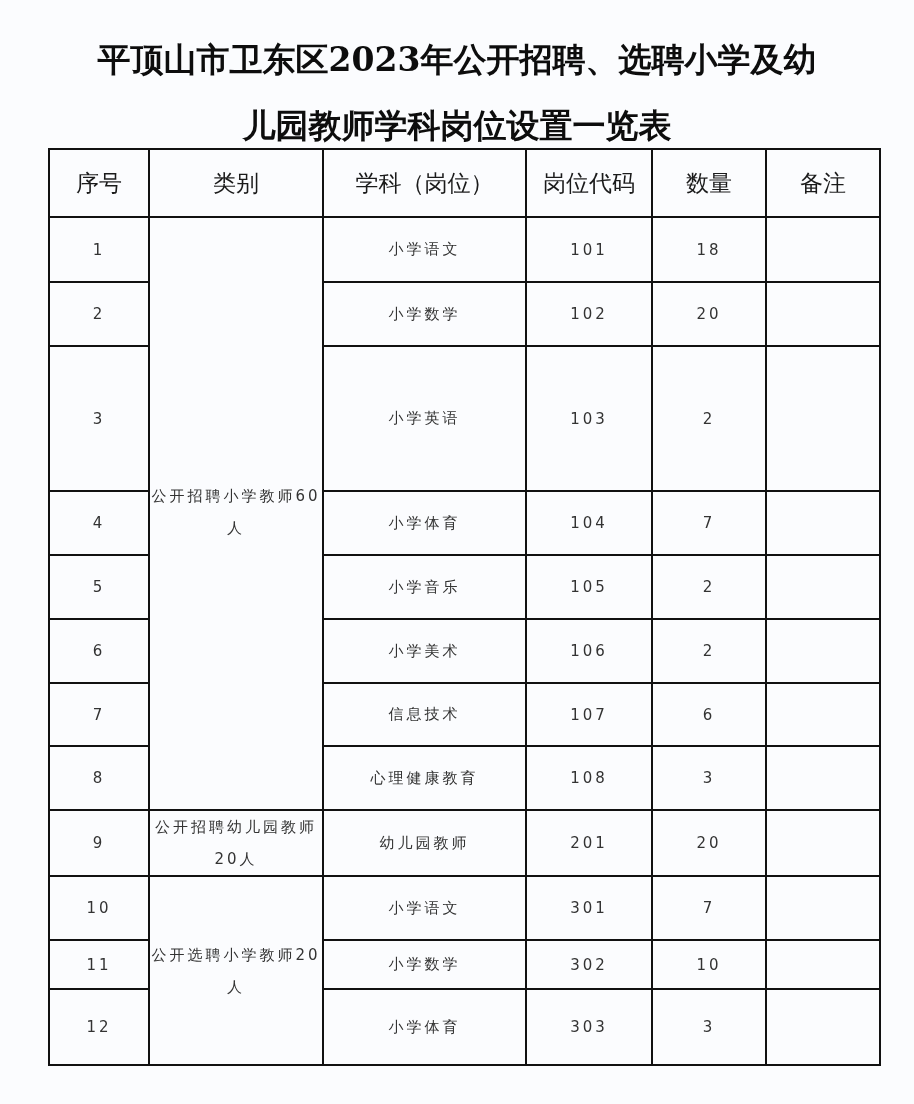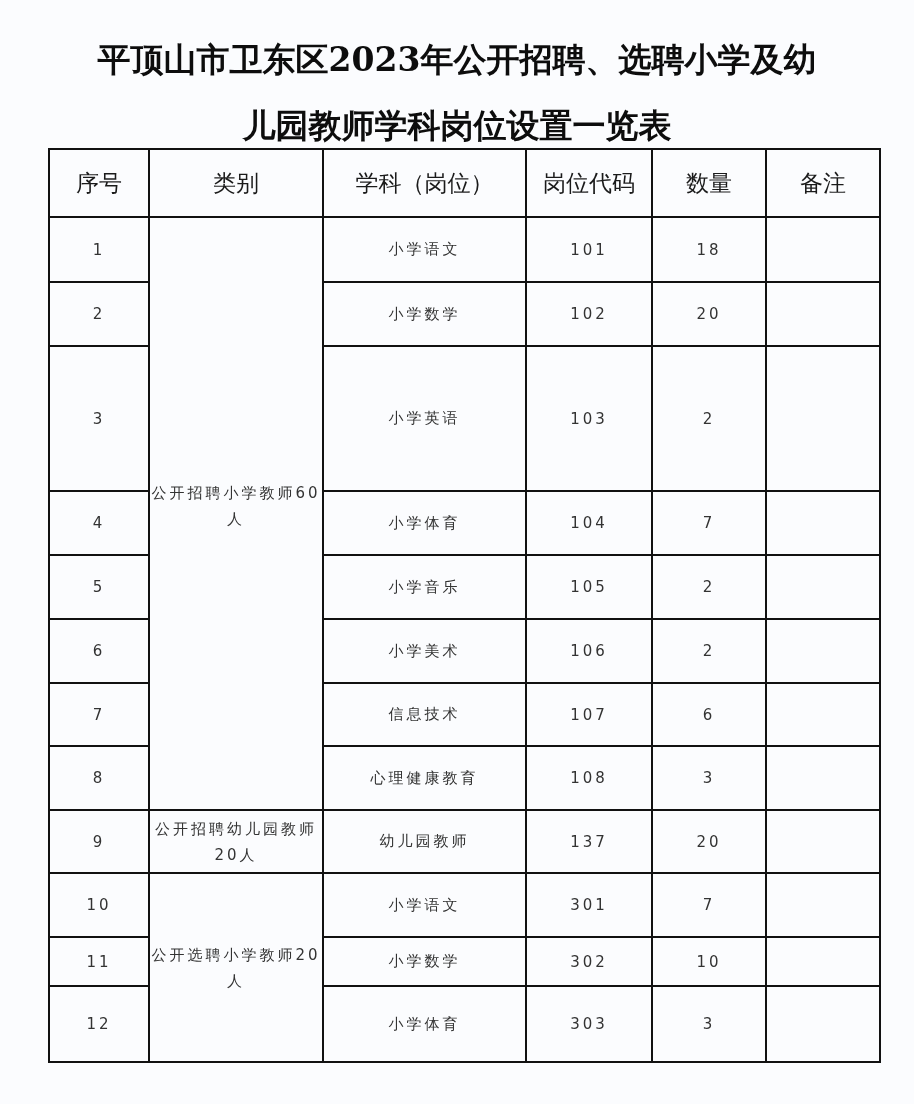--- a/index.html
+++ b/index.html
@@ -5,21 +5,21 @@
   html, body { margin:0; padding:0; }
   body { width:914px; height:1104px; background:#fbfcfe; position:relative; overflow:hidden; font-family:"DejaVu Serif", serif; color:#111; }
   .title { position:absolute; left:0; width:914px; text-align:center; font-family:"DejaVu Serif", serif; font-weight:bold; font-size:33px; letter-spacing:0px; color:#0d0d0d; }
   .t1 { top:38px; }
   .t2 { top:104px; }
   table.grid { position:absolute; left:48px; top:148px; border-collapse:collapse; table-layout:fixed; width:831px; }
   table.grid td, table.grid th { border:2px solid #111; text-align:center; vertical-align:middle; padding:0; }
   table.grid th { font-family:"DejaVu Sans", sans-serif; font-weight:normal; font-size:23px; color:#1a1a1a; height:66px; }
   table.grid td { font-family:"DejaVu Sans", sans-serif; font-size:15px; color:#333; letter-spacing:3px; }
   td.num { font-family:"Liberation Serif", serif; font-size:16px; letter-spacing:2px; color:#222; }
-  td.cat { line-height:26px; padding:0 12px; letter-spacing:4px; }
+  td.cat { line-height:32px; padding:0 12px; letter-spacing:4px; }
   td.cat.c1 { vertical-align:top; padding-top:262px; }
 </style>
 </head>
 <body>
 
 <div class="title t1">平顶山市卫东区2023年公开招聘、选聘小学及幼</div>
 <div class="title t2">儿园教师学科岗位设置一览表</div>
 
 <table class="grid">
   <colgroup>
@@ -95,21 +95,21 @@
       <td class="num">8</td>
       <td>心理健康教育</td>
       <td class="num">108</td>
       <td class="num">3</td>
       <td></td>
     </tr>
     <tr style="height:63px">
       <td class="num">9</td>
       <td class="cat">公开招聘幼儿园教师20人</td>
       <td>幼儿园教师</td>
-      <td class="num">137</td>
+      <td class="num">201</td>
       <td class="num">20</td>
       <td></td>
     </tr>
     <tr style="height:64px">
       <td class="num">10</td>
       <td class="cat" rowspan="3">公开选聘小学教师20人</td>
       <td>小学语文</td>
       <td class="num">301</td>
       <td class="num">7</td>
       <td></td>

